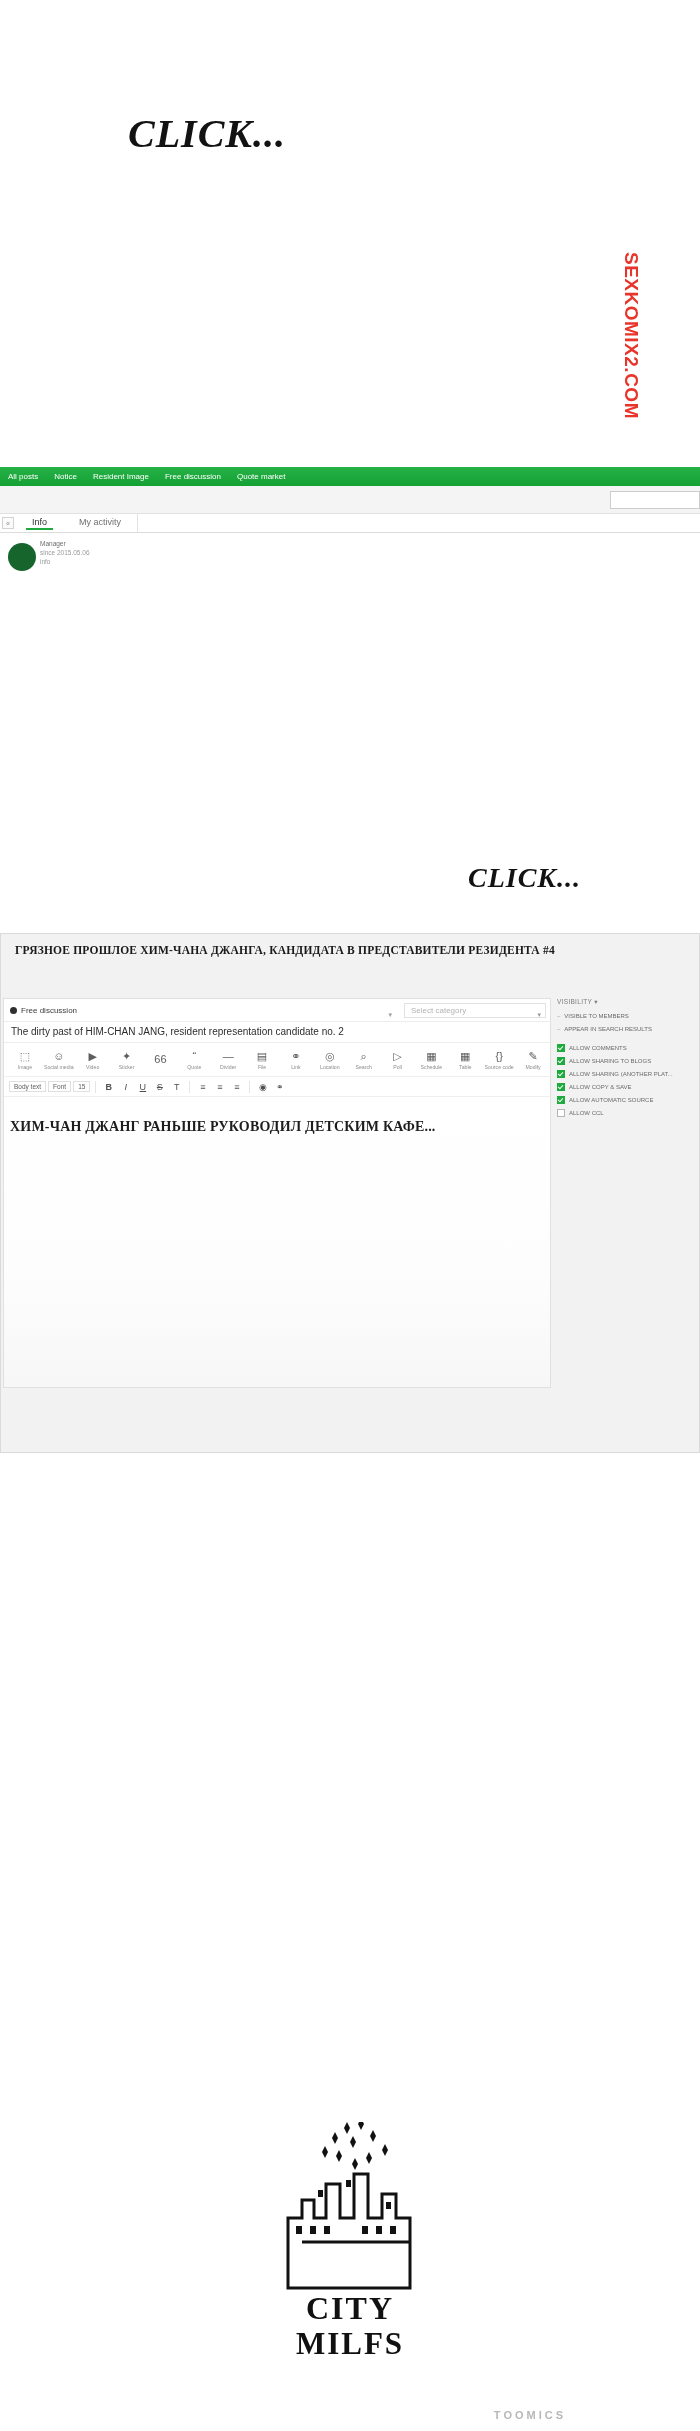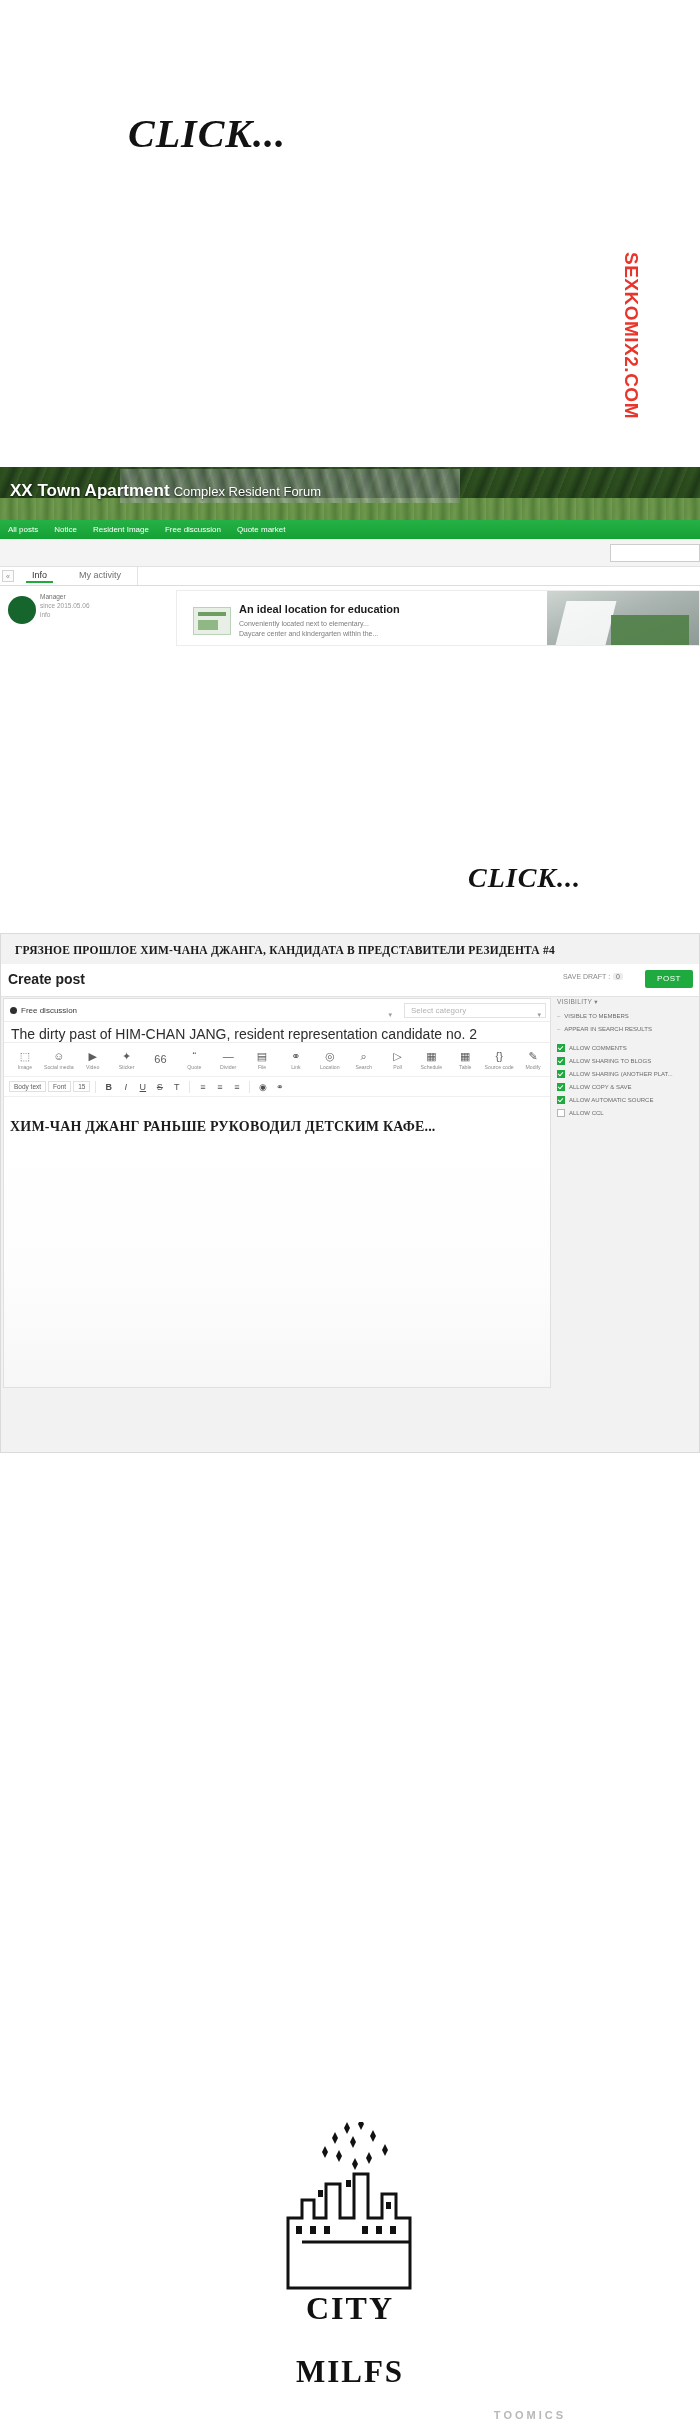--- a/index.html
+++ b/index.html
@@ -385,21 +385,21 @@
     padding-left: 6px;
   }
   .title-row {
     position: relative;
     height: 20px;
     border-bottom: 1px solid #ededed;
   }
   .title-input {
     position: absolute;
     left: 7px; top: 4px;
-    font-size: 14px;
+    font-size: 10px;
     color: #2d2d2d;
     white-space: nowrap;
   }
 
   .tool-row-1 {
     position: relative;
     height: 34px;
     border-bottom: 1px solid #efefef;
     display: flex;
     align-items: center;
@@ -521,38 +521,33 @@
   .logo-txt {
     position: absolute;
     left: 0; right: 0;
     text-align: center;
     font-family: "Liberation Serif", serif;
     font-weight: bold;
     letter-spacing: 2px;
     color: #111111;
   }
   #logo-city { top: 168px; font-size: 32px; }
-  #logo-milfs { top: 204px; font-size: 31px; margin-top: 28px; }
+  #logo-milfs { top: 204px; font-size: 31px; }
 </style>
 </head>
 <body>
 
 <div class="page">
 
   <div class="click-caption" id="click-1">CLICK...</div>
 
   <div class="watermark-vert">SEXKOMIX2.COM</div>
 
   <div id="screen1">
 
-    <div class="hero">
-      <div class="hero-title">
-        <b>XX Town Apartment</b><span class="sub">Complex Resident Forum</span>
-      </div>
-    </div>
 
     <div class="navbar">
       <div class="nav-item">All posts</div>
       <div class="nav-item">Notice</div>
       <div class="nav-item">Resident Image</div>
       <div class="nav-item">Free discussion</div>
       <div class="nav-item">Quote market</div>
     </div>
 
     <div class="subbar">
@@ -566,45 +561,29 @@
     </div>
 
     <div class="profile-row">
       <div class="avatar"></div>
       <div class="profile-meta">
         <div class="nm">Manager</div>
         <div>since 2015.05.06</div>
         <div>info</div>
       </div>
 
-      <div class="promo">
-        <div class="promo-icon"></div>
-        <div class="promo-title">An ideal location for education</div>
-        <div class="promo-sub">
-          <div>Conveniently located next to elementary...</div>
-          <div>Daycare center and kindergarten within the...</div>
-        </div>
-        <div class="promo-thumb"></div>
-      </div>
     </div>
   </div>
 
   <div class="click-caption" id="click-2">CLICK...</div>
 
   <div id="screen2">
 
     <div class="editor-headline">ГРЯЗНОЕ ПРОШЛОЕ ХИМ-ЧАНА ДЖАНГА, КАНДИДАТА В ПРЕДСТАВИТЕЛИ РЕЗИДЕНТА #4</div>
 
-    <div class="editor-bar">
-      <div class="title">Create post</div>
-      <div class="save-draft">
-        <span>SAVE DRAFT :</span><span class="cnt">0</span>
-      </div>
-      <div class="post-btn">POST</div>
-    </div>
 
     <div class="compose">
 
       <div class="cat-row">
         <div class="cat-select">
           <span class="dot"></span><span>Free discussion</span>
           <span class="caret">▾</span>
         </div>
         <div class="cat-select2">
           <span>Select category</span>

